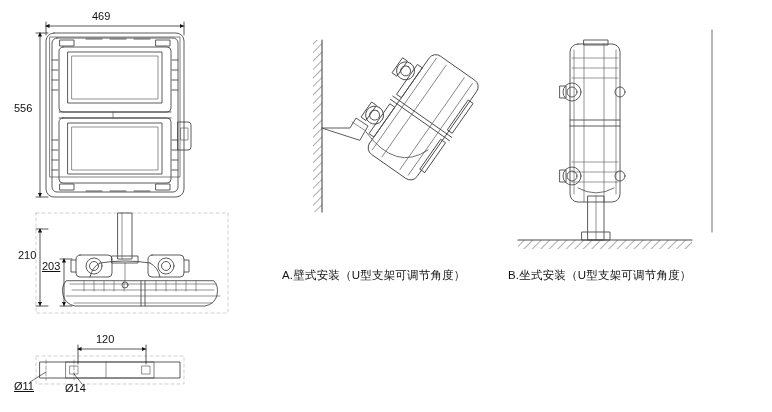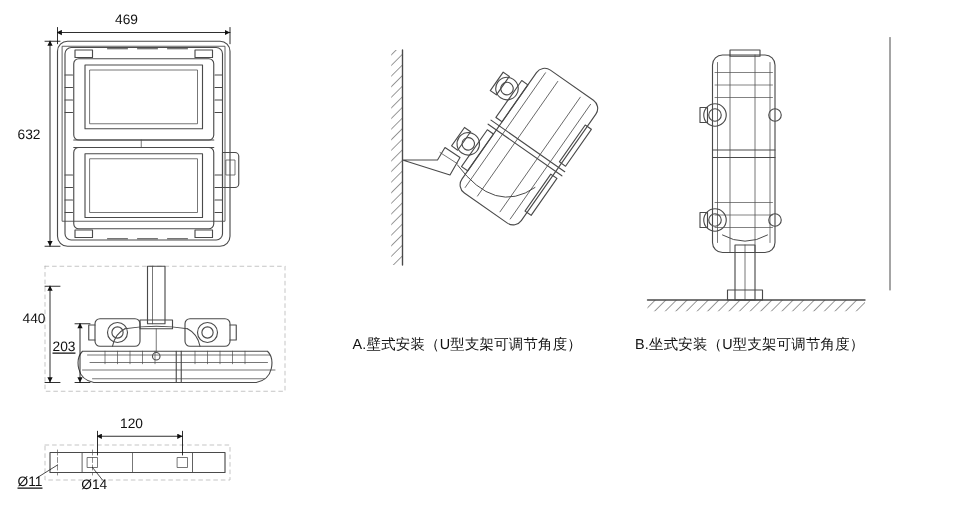--- a/index.html
+++ b/index.html
@@ -19,21 +19,21 @@
     color:#111111;
     white-space:nowrap;
     letter-spacing:0.2px;
   }
   .cap-a{left:282px;top:268px;}
   .cap-b{left:508px;top:268px;}
   .lbl{position:absolute;font-size:11px;color:#111;white-space:nowrap;}
   .lbl-469{left:92px;top:10px;}
   .lbl-632{left:14px;top:102px;}
   .lbl-370{left:18px;top:249px;}
-  .lbl-203{left:42px;top:272px;text-decoration:underline;}
+  .lbl-203{left:42px;top:260px;text-decoration:underline;}
   .lbl-180{left:96px;top:333px;}
   .lbl-d11{left:14px;top:380px;text-decoration:underline;}
   .lbl-d14{left:65px;top:382px;}
 </style>
 </head>
 <body>
 
 <div class="stage">
 
 <svg width="772" height="412" viewBox="0 0 772 412">
@@ -229,22 +229,22 @@
 
       <path d="M584,40 h24 v5 h-24 z"></path>
 
       <line x1="712" y1="30" x2="712" y2="232" stroke="#4a4a4a" stroke-width="0.8"></line>
     </g>
 
   </g>
 </svg>
 
 <div class="lbl lbl-469">469</div>
-<div class="lbl lbl-632">632</div>
-<div class="lbl lbl-370">440</div>
+<div class="lbl lbl-632">556</div>
+<div class="lbl lbl-370">210</div>
 <div class="lbl lbl-203">203</div>
 <div class="lbl lbl-180">120</div>
 <div class="lbl lbl-d11">Ø11</div>
 <div class="lbl lbl-d14">Ø14</div>
 
 <div class="caption cap-a">A.壁式安装（U型支架可调节角度）</div>
 <div class="caption cap-b">B.坐式安装（U型支架可调节角度）</div>
 
 </div>
 

